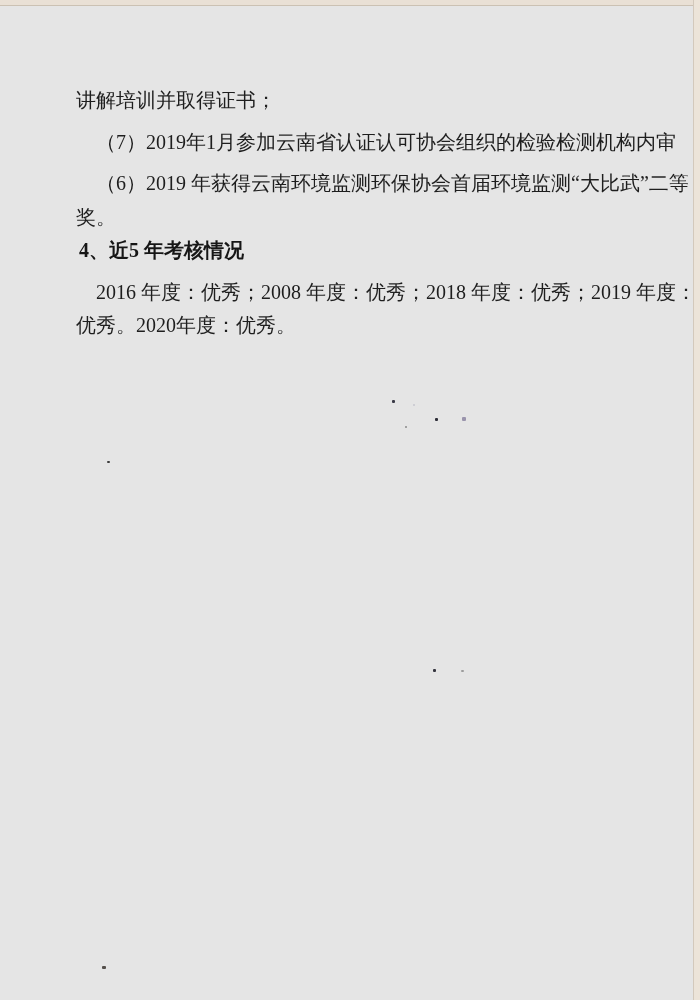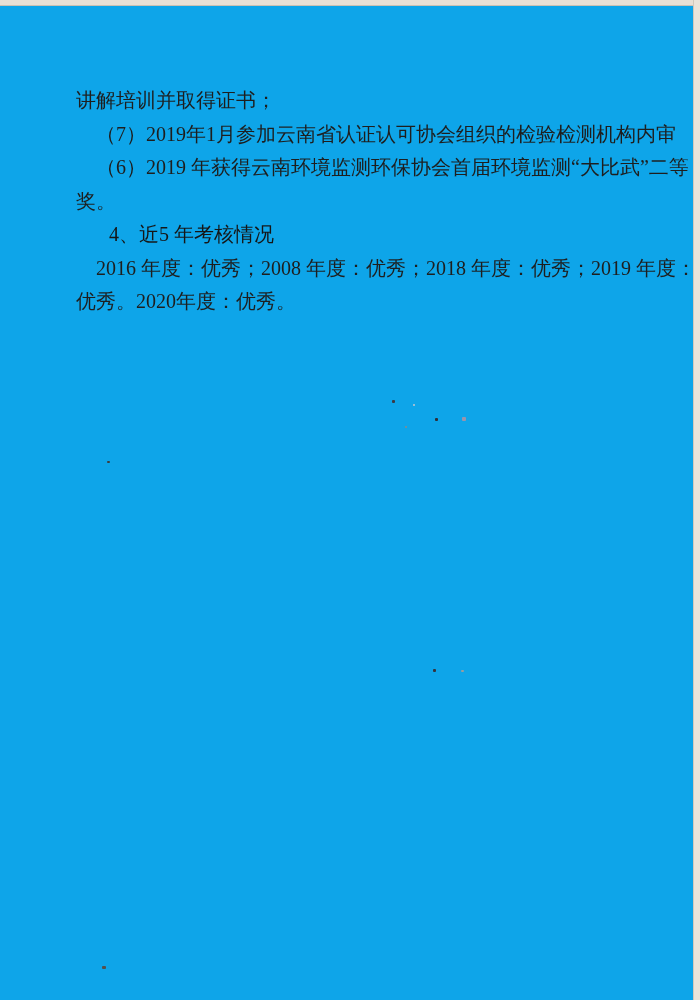--- a/index.html
+++ b/index.html
@@ -4,21 +4,21 @@
 <style>
   html, body {
     margin: 0;
     padding: 0;
     background: #ffffff;
   }
   .paper {
     position: relative;
     width: 700px;
     height: 1000px;
-    background: #0ea5e9;
+    background: #e5e5e5;
     overflow: hidden;
     font-family: "Liberation Serif", "DejaVu Serif", serif;
   }
   
   .scan-edge-top {
     position: absolute;
     top: 0; left: 0;
     width: 100%;
     height: 5px;
     background: #e9e0d5;
@@ -41,26 +41,26 @@
     color: #1e1e1e;
     font-size: 20px;
     line-height: 33.5px;
   }
   .line {
     white-space: nowrap;
     height: 33.5px;
   }
   .line.indent {
     padding-left: 20px;
+    margin-top: 8px;
   }
   .line.heading {
-    font-weight: normal;
+    font-weight: bold;
     padding-left: 3px;
     color: #161616;
-    margin-left: 30px;
   }
   
   .speck {
     position: absolute;
     border-radius: 1px;
   }
   .sp1 { left: 392px; top: 400px; width: 3px; height: 3px; background: #3a3a46; }
   .sp2 { left: 435px; top: 418px; width: 3px; height: 3px; background: #2e2e38; }
   .sp3 { left: 462px; top: 417px; width: 4px; height: 4px; background: #9a94ac; }
   .sp4 { left: 405px; top: 426px; width: 2px; height: 2px; background: #8a8a8a; }

